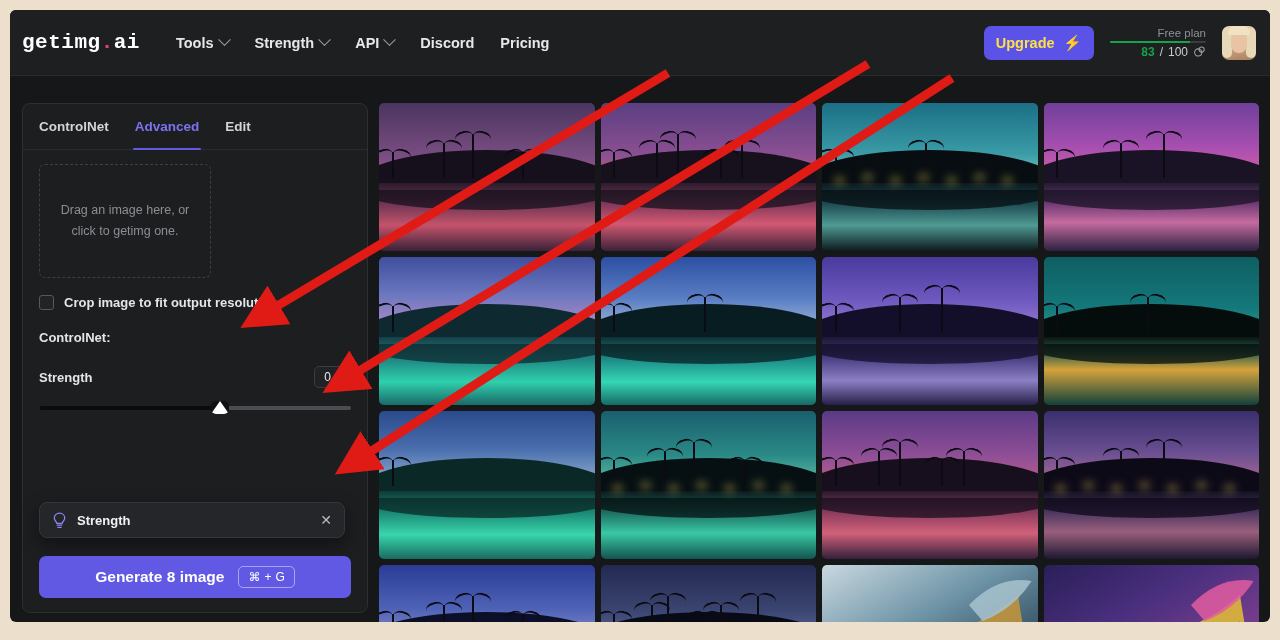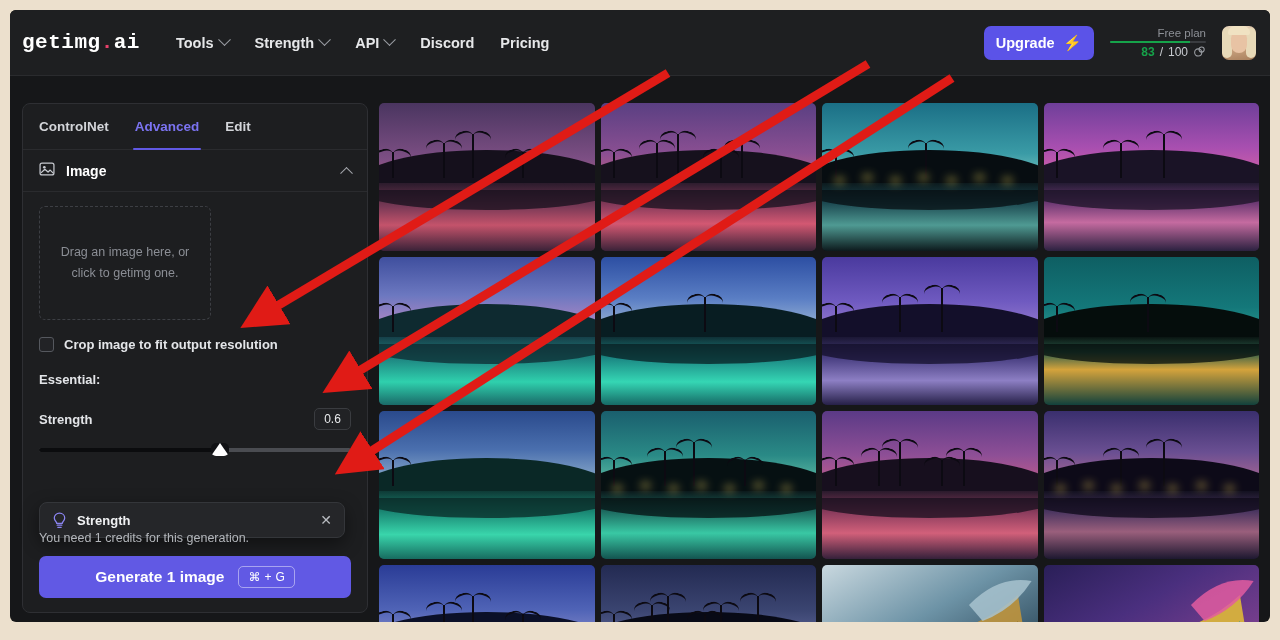--- a/index.html
+++ b/index.html
@@ -46,21 +46,21 @@
     transform: rotate(45deg) translate(-2px,-2px);
   }
   .hdr-right {
     margin-left: auto; display: flex; align-items: center;
     gap: 16px; margin-right: 14px;
   }
   .upgrade-btn {
     display: flex; align-items: center; justify-content: center; gap: 9px;
     width: 110px; height: 34px;
     background: #5b53e8; border-radius: 7px;
-    color: #ffffff; font-size: 14.5px; font-weight: bold;
+    color: #fde047; font-size: 14.5px; font-weight: bold;
     cursor: pointer;
   }
   .bolt { font-size: 15px; line-height: 1; }
   .plan-box {
     display: flex; flex-direction: column; align-items: flex-end;
     width: 96px; gap: 2px;
   }
   .plan-label { font-size: 11.5px; color: #8d9096; }
   .plan-bar {
     width: 96px; height: 2px; background: #3a3c40; border-radius: 2px;
@@ -334,45 +334,34 @@
         <span>ControlNet</span>
       </div>
       <div class="tab active">
         <span>Advanced</span>
       </div>
       <div class="tab">
         <span>Edit</span>
       </div>
     </div>
 
-    <div class="section-head">
-      <span>
-        <svg width="16" height="16" viewBox="0 0 18 18">
-          <rect x="1.2" y="2.4" width="15.6" height="13.2" rx="2.2" fill="none" stroke="#c7cad0" stroke-width="1.4"></rect>
-          <circle cx="6" cy="7" r="1.5" fill="#c7cad0"></circle>
-          <path d="M2.2 13.4 L6.6 9.2 L10.2 12.4 L12.6 10.2 L16 13.6" fill="none" stroke="#c7cad0" stroke-width="1.4" stroke-linejoin="round"></path>
-        </svg>
-      </span>
-      <span class="section-title">Image</span>
-      <span class="caret"></span>
-    </div>
 
     <div class="panel-body">
 
       <div class="dropzone">
         <span>Drag an image here, or</span>
         <span>click to getimg one.</span>
       </div>
 
       <div class="checkrow">
         <div class="checkbox"></div>
         <label>Crop image to fit output resolution</label>
       </div>
 
-      <div class="field-label">Essential:</div>
+      <div class="field-label">ControlNet:</div>
 
       <div class="slider-head">
         <span class="lbl">Strength</span>
         <div class="num-box">
           <span>0.6</span>
         </div>
       </div>
 
       <div class="slider">
         <div class="track"></div>
@@ -388,23 +377,22 @@
             <path d="M7.5 1.2 C4.4 1.2 2.3 3.4 2.3 6 c0 1.9 1.1 3 1.9 4 .4.5.6.9.6 1.4h5.4c0-.5.2-.9.6-1.4.8-1 1.9-2.1 1.9-4 0-2.6-2.1-4.8-5.2-4.8Z" fill="none" stroke="#8b84f0" stroke-width="1.3"></path>
             <path d="M5.2 13.2h4.6M5.8 15.3h3.4" stroke="#8b84f0" stroke-width="1.3" stroke-linecap="round"></path>
           </svg>
         </span>
         <span class="tooltip-title">Strength</span>
         <span class="tooltip-close">✕</span>
       </div>
     </div>
 
     <div class="side-footer">
-      <div class="credits-note">You need 1 credits for this generation.</div>
       <div class="generate-btn">
-        <span class="gtext">Generate 1 image</span>
+        <span class="gtext">Generate 8 image</span>
         <span class="kbd">
           <span>⌘</span>
           <span>+</span>
           <span>G</span>
         </span>
       </div>
     </div>
   </div>
 
   <div class="gallery" id="gallery">

